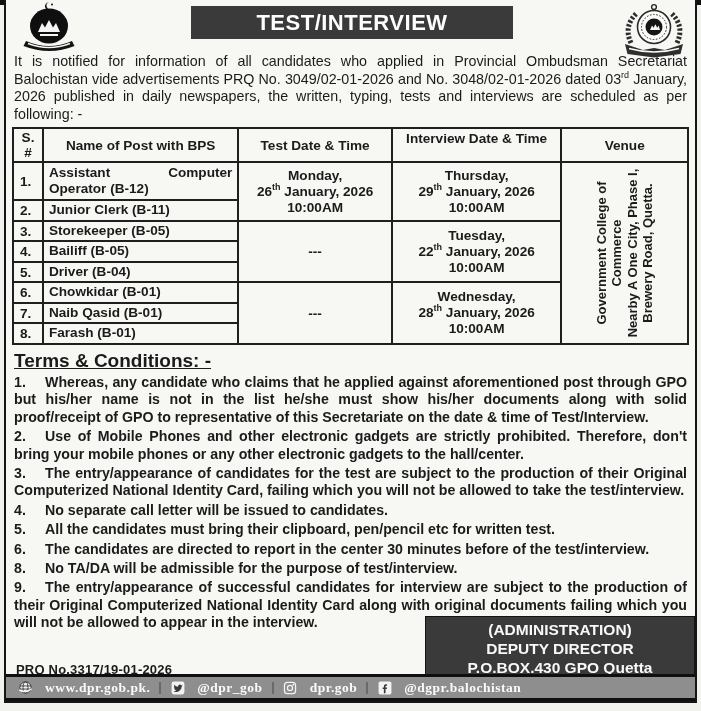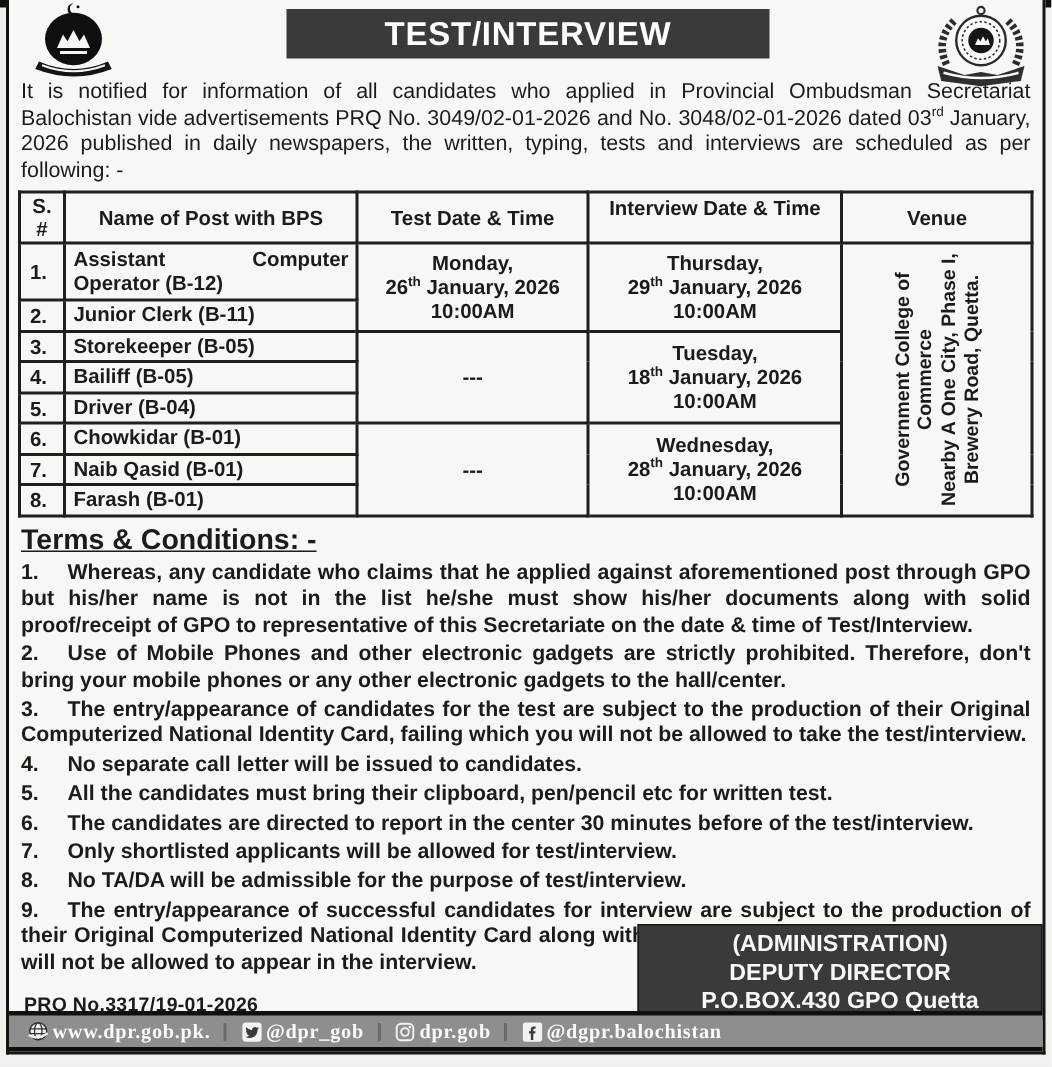--- a/index.html
+++ b/index.html
@@ -77,21 +77,21 @@
 
   
   .social{
     position:absolute;left:0;right:0;bottom:0;height:21px;
     background:#8e8e8e;border-top:3px solid #0f0f0f;border-bottom:3px solid #0f0f0f;
     box-sizing:content-box;
     display:flex;align-items:center;padding:0 12px;
     color:#fafafa;font-family:"Liberation Serif",serif;font-weight:bold;font-size:13.5px;
     letter-spacing:0.5px;white-space:nowrap;
   }
-  .soc-item{display:flex;align-items:center;gap:2px;}
+  .soc-item{display:flex;align-items:center;gap:12px;}
   .soc-sep{width:2px;height:12px;background:#6a6a6a;margin:0 9px;}
   .soc-icon{display:inline-flex;width:15px;height:15px;align-items:center;justify-content:center;}
 </style>
 </head>
 <body>
 
 <div class="top-strip"></div>
 <div class="tick tick-1"></div>
 <div class="tick tick-2"></div>
 
@@ -165,21 +165,21 @@
       </tr>
       <tr>
         <td class="sn">2.</td>
         <td class="post">Junior Clerk (B-11)</td>
       </tr>
       <tr>
         <td class="sn">3.</td>
         <td class="post">Storekeeper (B-05)</td>
         <td class="dash" rowspan="3">---</td>
         <td class="dtc" rowspan="3">
-          <div class="dt"><span>Tuesday,</span><br><span>18</span><sup>th</sup><span> January, 2026</span><br><span>10:00AM</span></div>
+          <div class="dt"><span>Tuesday,</span><br><span>22</span><sup>th</sup><span> January, 2026</span><br><span>10:00AM</span></div>
         </td>
       </tr>
       <tr>
         <td class="sn">4.</td>
         <td class="post">Bailiff (B-05)</td>
       </tr>
       <tr>
         <td class="sn">5.</td>
         <td class="post">Driver (B-04)</td>
       </tr>
@@ -203,21 +203,20 @@
   </table>
 
   <div class="terms">
     <p class="terms-heading">Terms &amp; Conditions: -</p>
     <p class="term"><span class="tnum">1.</span><span>Whereas, any candidate who claims that he applied against aforementioned post through GPO but his/her name is not in the list he/she must show his/her documents along with solid proof/receipt of GPO to representative of this Secretariate on the date &amp; time of Test/Interview.</span></p>
     <p class="term"><span class="tnum">2.</span><span>Use of Mobile Phones and other electronic gadgets are strictly prohibited. Therefore, don't bring your mobile phones or any other electronic gadgets to the hall/center.</span></p>
     <p class="term"><span class="tnum">3.</span><span>The entry/appearance of candidates for the test are subject to the production of their Original Computerized National Identity Card, failing which you will not be allowed to take the test/interview.</span></p>
     <p class="term"><span class="tnum">4.</span><span>No separate call letter will be issued to candidates.</span></p>
     <p class="term"><span class="tnum">5.</span><span>All the candidates must bring their clipboard, pen/pencil etc for written test.</span></p>
     <p class="term"><span class="tnum">6.</span><span>The candidates are directed to report in the center 30 minutes before of the test/interview.</span></p>
-    <p class="term"><span class="tnum">7.</span><span>Only shortlisted applicants will be allowed for test/interview.</span></p>
     <p class="term"><span class="tnum">8.</span><span>No TA/DA will be admissible for the purpose of test/interview.</span></p>
     <p class="term"><span class="tnum">9.</span><span>The entry/appearance of successful candidates for interview are subject to the production of their Original Computerized National Identity Card along with original documents failing which you will not be allowed to appear in the interview.</span></p>
   </div>
 
   <div class="bottom">
     <div class="prq">PRQ No.3317/19-01-2026</div>
     <div class="sig-box">
       <span>(ADMINISTRATION)</span>
       <span>DEPUTY DIRECTOR</span>
       <span>P.O.BOX.430 GPO Quetta</span>

